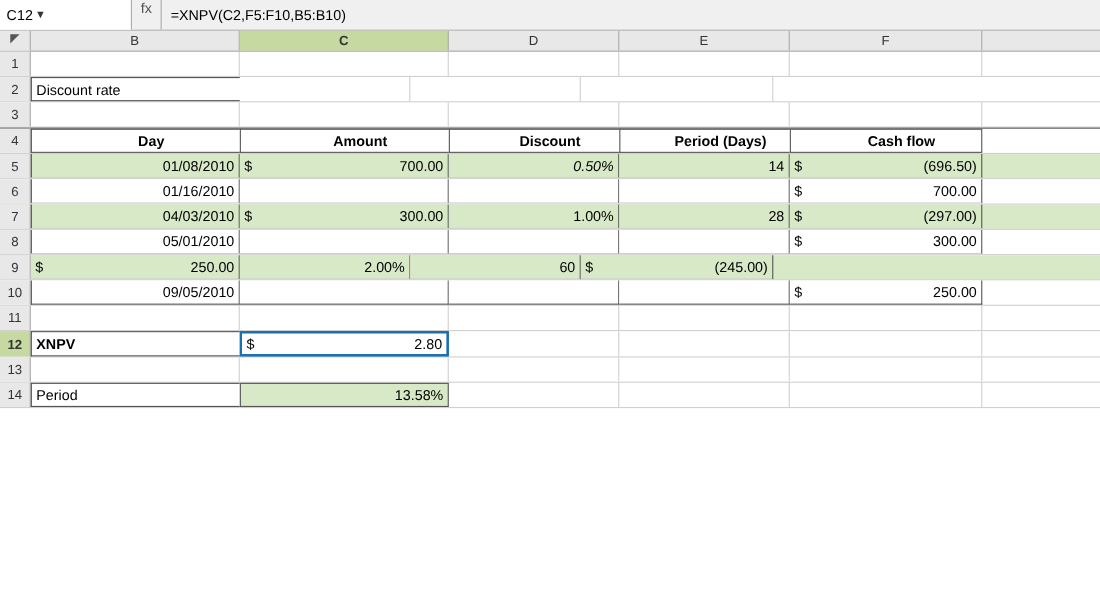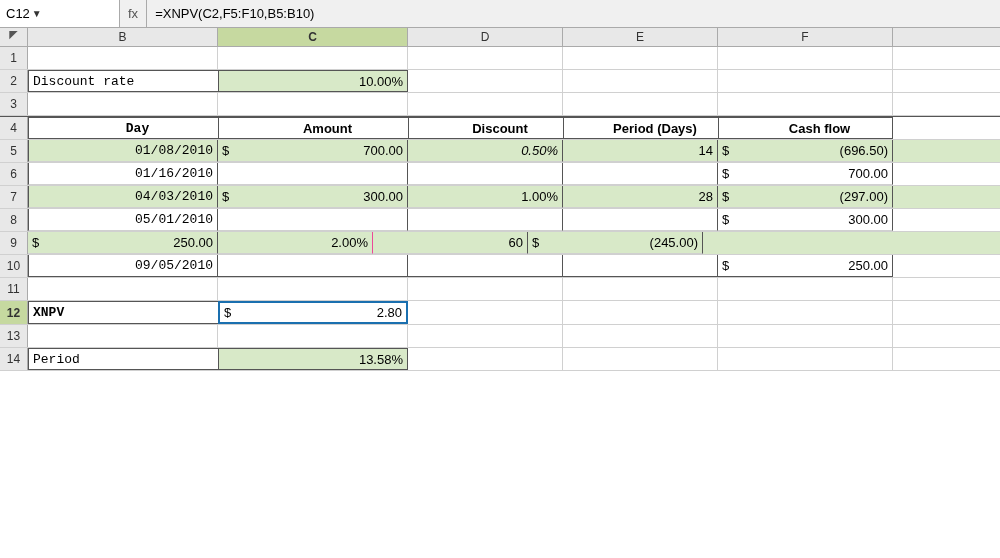--- a/index.html
+++ b/index.html
@@ -35,21 +35,21 @@
       font-size: 10px;
       color: #333;
     }
     .fx-btn {
       padding: 0 8px;
       font-size: 13px;
       color: #555;
       border-right: 1px solid #aaa;
       height: 100%;
       display: flex;
-      align-items: center;
+      align-items: flex-start;
     }
     .formula-text {
       padding: 0 8px;
       font-size: 13px;
       flex: 1;
     }
 
     
     .col-headers {
       display: flex;
@@ -105,21 +105,21 @@
       font-weight: bold;
     }
     .cell {
       border-right: 1px solid #d0d0d0;
       padding: 2px 4px;
       display: flex;
       align-items: center;
       font-size: 13px;
       min-height: 22px;
     }
-    .cell.col-b { width: 190px; min-width: 190px; font-family: Liberation Mono, monospace; }
+    .cell.col-b { width: 190px; min-width: 190px; }
     .cell.col-c { width: 190px; min-width: 190px; }
     .cell.col-d { width: 155px; min-width: 155px; }
     .cell.col-e { width: 155px; min-width: 155px; }
     .cell.col-f { width: 175px; min-width: 175px; }
 
     .align-right { justify-content: flex-end; }
     .align-center { justify-content: center; padding-left: 32px; }
     .bold { font-weight: bold; }
 
     
@@ -175,23 +175,20 @@
   <div class="cell col-c"></div>
   <div class="cell col-d"></div>
   <div class="cell col-e"></div>
   <div class="cell col-f"></div>
 </div>
 
 <div class="grid-row">
   <div class="row-num">2</div>
   <div class="cell col-b" style="border: 1px solid #555; border-right: none;">
     <span>Discount rate</span>
-  </div>
-  <div class="cell col-c align-right" style="border: 1px solid #555; background:#d8e9c8;">
-    <span>10.00%</span>
   </div>
   <div class="cell col-d"></div>
   <div class="cell col-e"></div>
   <div class="cell col-f"></div>
 </div>
 
 <div class="grid-row">
   <div class="row-num">3</div>
   <div class="cell col-b"></div>
   <div class="cell col-c"></div>

